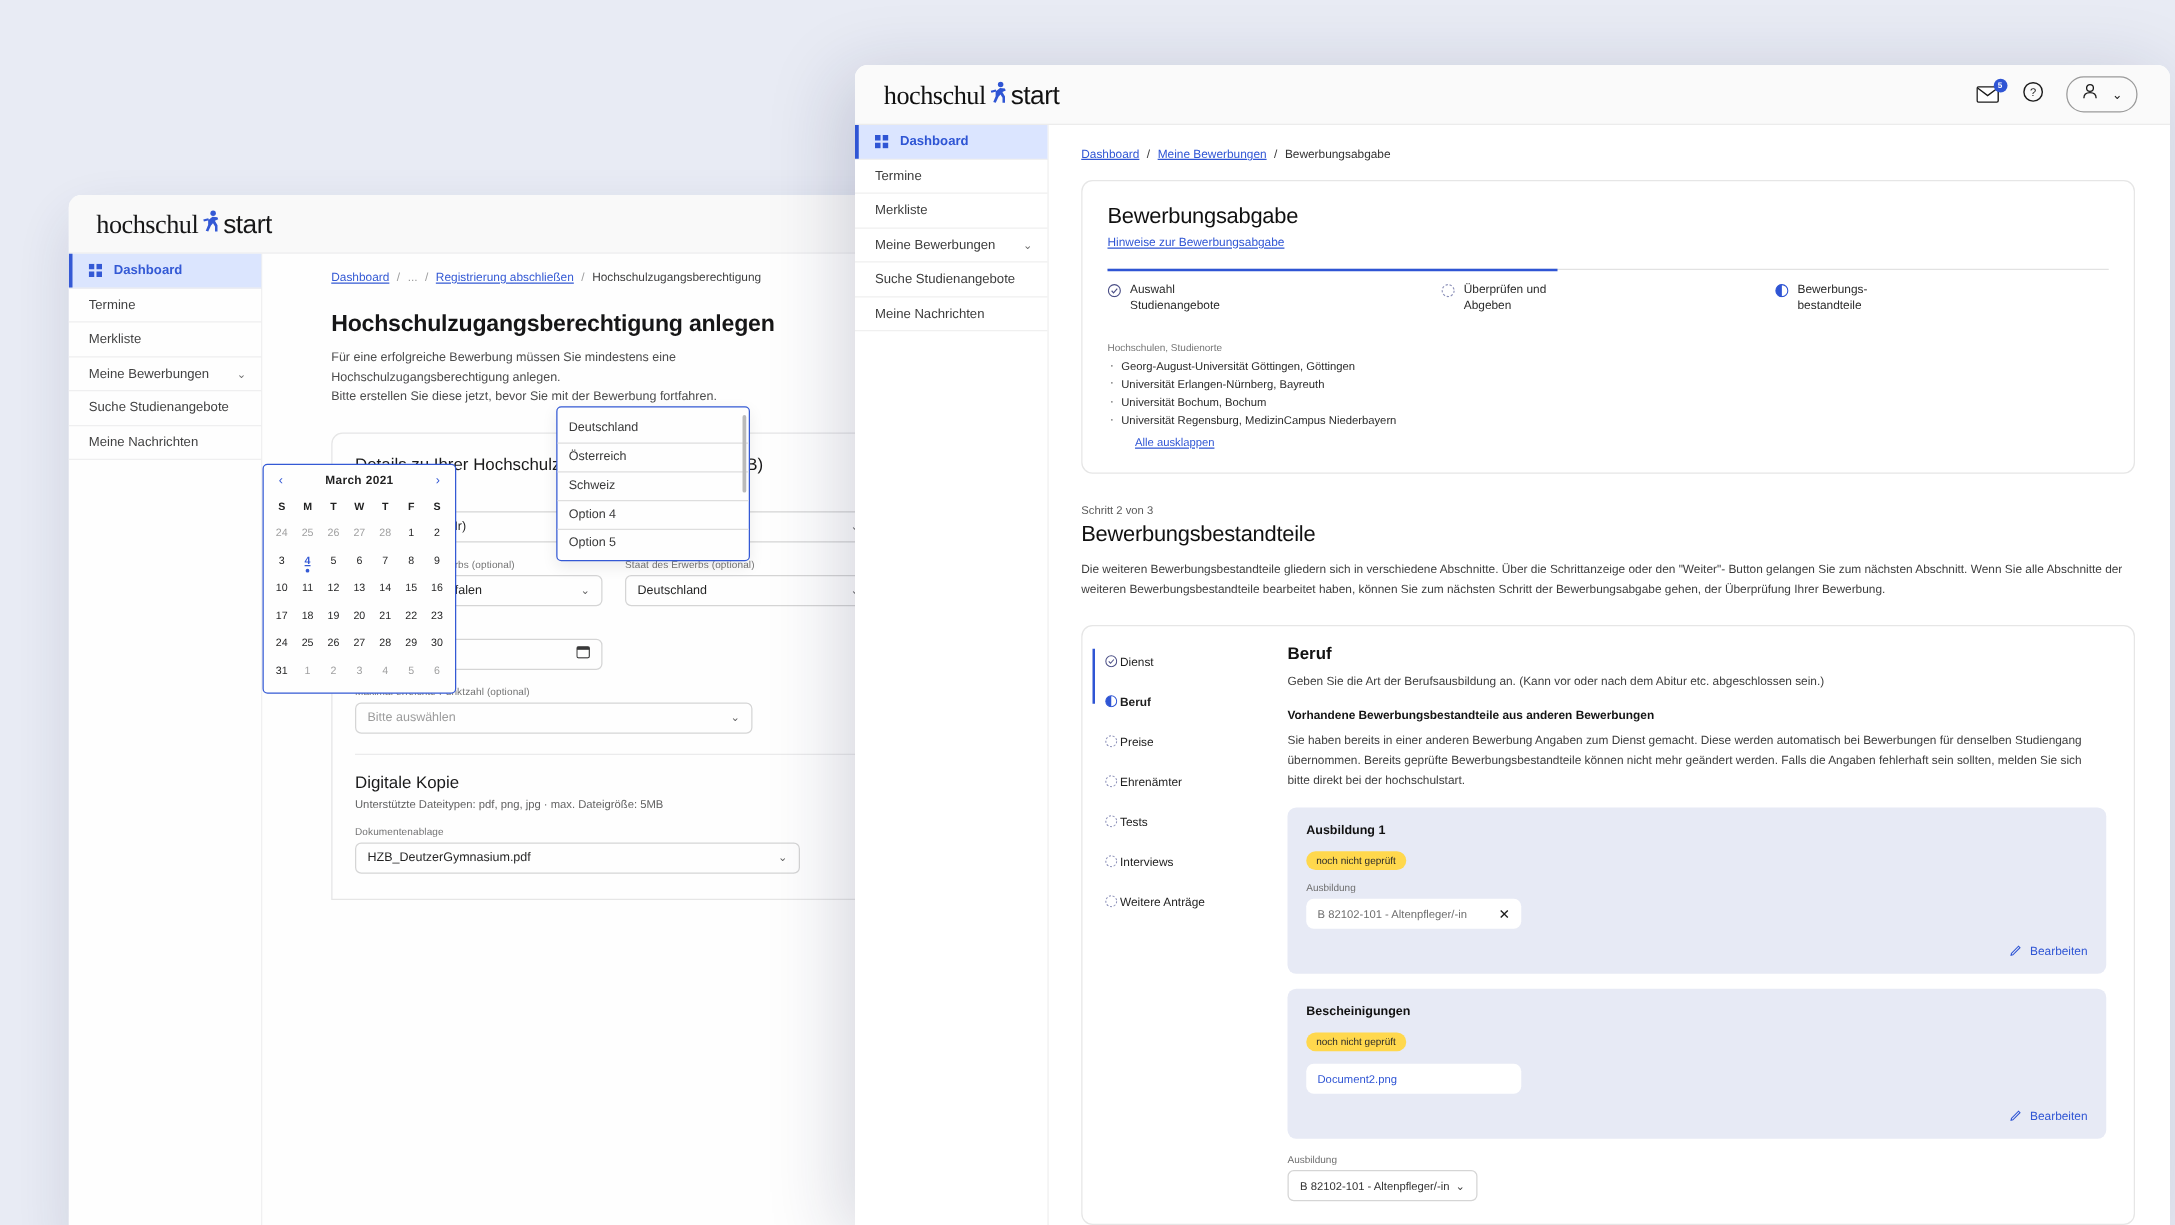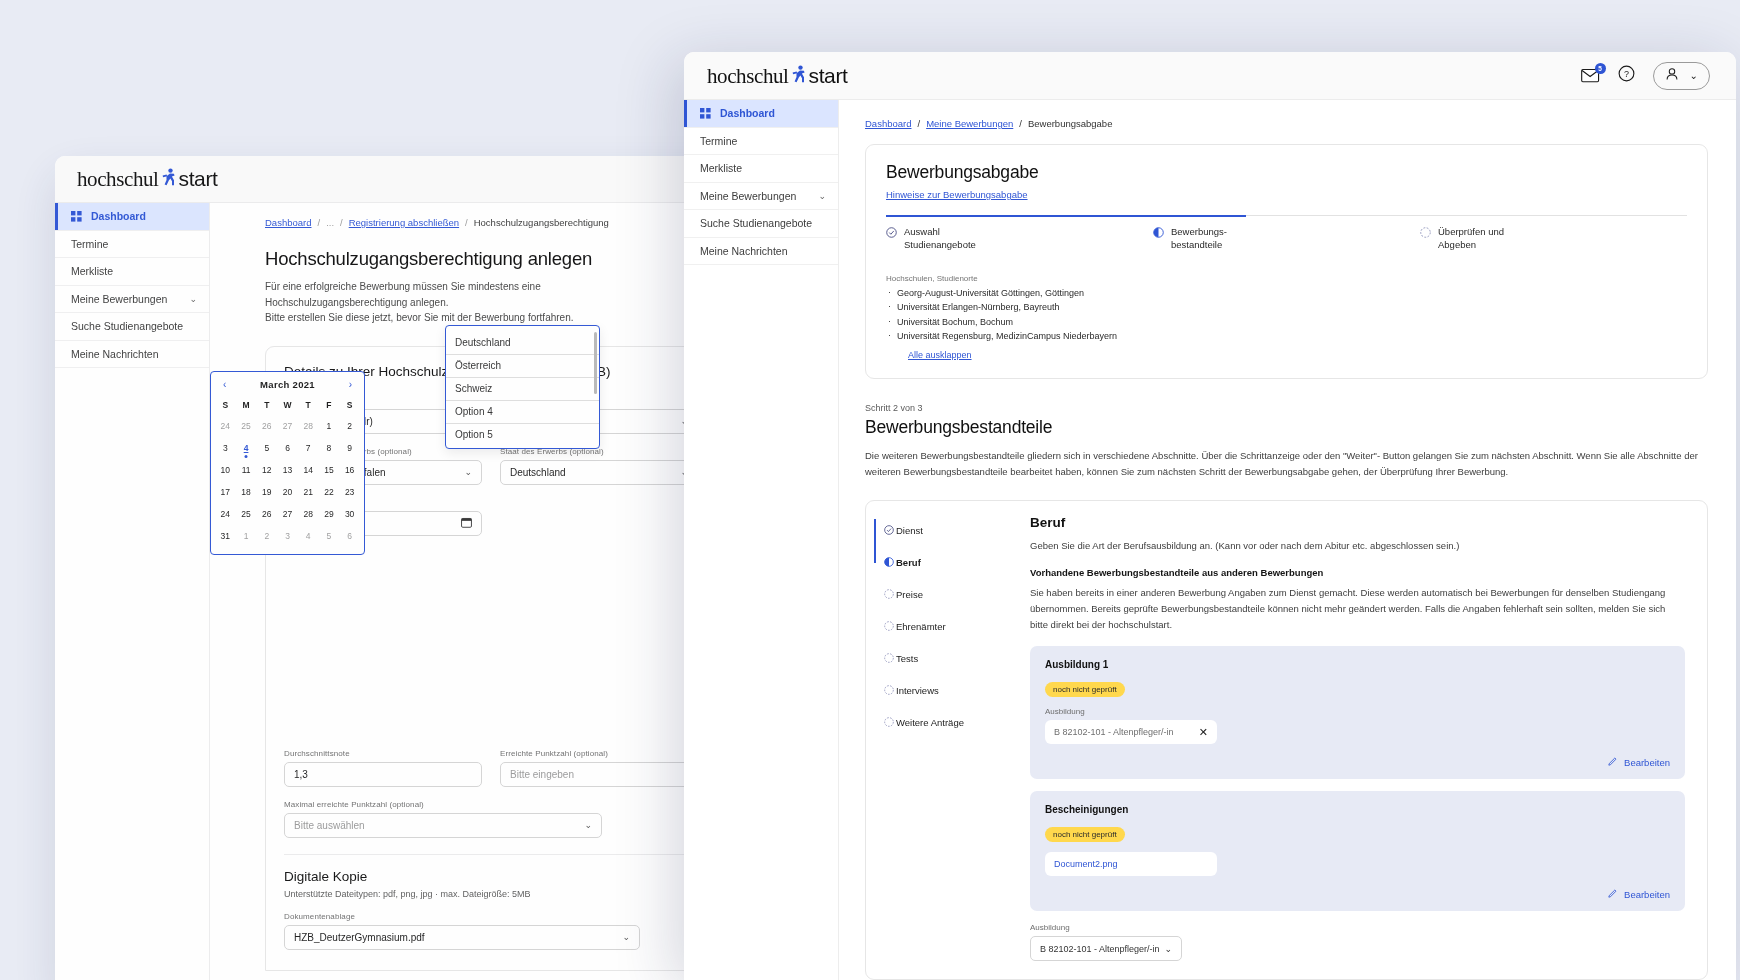--- a/index.html
+++ b/index.html
@@ -50,21 +50,21 @@
     content: ""; position: absolute; left: 0; top: 0; bottom: 0; width: 3px; background: #2f55d4;
   }
   .nav-item .chev { margin-left: auto; font-size: 9px; color: #666; }
   .nav-icon { width: 11px; height: 11px; display: inline-block; flex: none; }
 
   
   .crumbs { display: flex; align-items: center; gap: 6px; font-size: 9.5px; color: #3a3a3a; padding-left: 55px; }
   .crumbs a { color: #2f55d4; text-decoration: underline; cursor: pointer; }
   .crumbs .sep { color: #999; }
 
-  .back-h1 { font-size: 18.5px; font-weight: 400; color: #101010; padding: 20px 0 9px 55px; letter-spacing: -.2px;}
+  .back-h1 { font-size: 18.5px; font-weight: 700; color: #101010; padding: 20px 0 9px 55px; letter-spacing: -.2px;}
   .back-sub { font-size: 10px; color: #474747; line-height: 1.55; padding-left: 55px; max-width: 430px; }
 
   .card {
     margin: 20px 0 0 55px; width: 452px;
     border: 1px solid #e6e6e6; border-radius: 9px 9px 0 0;
     padding: 17px 18px 20px 18px; background: #fff;
   }
   .card-title { font-size: 13.5px; color: #131313; margin-bottom: 17px; }
   .fgrid { display: grid; grid-template-columns: 1fr 1fr; column-gap: 18px; row-gap: 13px; }
   .field-label { font-size: 8px; color: #707070; margin-bottom: 4px; display: block; letter-spacing: .1px;}
@@ -338,34 +338,20 @@
 
           <div class="dropdown" style="left: 235px; top: 122px;">
             <div class="dd-scroll"></div>
             <div class="dd-item">Deutschland</div>
             <div class="dd-item">Österreich</div>
             <div class="dd-item">Schweiz</div>
             <div class="dd-item">Option 4</div>
             <div class="dd-item">Option 5</div>
           </div>
 
-          <div class="fgrid" style="margin-top: 213px;">
-            <div>
-              <label class="field-label">Durchschnittsnote</label>
-              <div class="ctl">
-                <span>1,3</span>
-              </div>
-            </div>
-            <div>
-              <label class="field-label">Erreichte Punktzahl (optional)</label>
-              <div class="ctl ph">
-                <span>Bitte eingeben</span>
-              </div>
-            </div>
-          </div>
 
           <div style="margin-top:13px;">
             <label class="field-label">Maximal erreichte Punktzahl (optional)</label>
             <div class="ctl ph" style="width: 318px;">
               <span>Bitte auswählen</span>
               <span class="caret">⌄</span>
             </div>
           </div>
 
           <div class="divider"></div>
@@ -508,38 +494,38 @@
                   </svg>
               </span>
               <span>
                 <span>Auswahl</span><br>
                 <span>Studienangebote</span>
               </span>
             </div>
             <div class="step">
               <span class="sicon">
                 <svg width="11" height="11" viewBox="0 0 12 12">
-                    <circle cx="6" cy="6" r="5.2" fill="none" stroke="#2f55d4" stroke-width="1"></circle>
-                    <path d="M6 0.8 A5.2 5.2 0 0 0 6 11.2 Z" fill="#2f55d4"></path>
-                  </svg>
-              </span>
-              <span>
-                <span>Bewerbungs-</span><br>
-                <span>bestandteile</span>
+                    <circle cx="6" cy="6" r="5.2" fill="none" stroke="#8b8fb8" stroke-width="1" stroke-dasharray="2 1.6"></circle>
+                  </svg>
+              </span>
+              <span>
+                <span>Überprüfen und</span><br>
+                <span>Abgeben</span>
               </span>
             </div>
             <div class="step">
               <span class="sicon">
                 <svg width="11" height="11" viewBox="0 0 12 12">
-                    <circle cx="6" cy="6" r="5.2" fill="none" stroke="#8b8fb8" stroke-width="1" stroke-dasharray="2 1.6"></circle>
-                  </svg>
-              </span>
-              <span>
-                <span>Überprüfen und</span><br>
-                <span>Abgeben</span>
+                    <circle cx="6" cy="6" r="5.2" fill="none" stroke="#2f55d4" stroke-width="1"></circle>
+                    <path d="M6 0.8 A5.2 5.2 0 0 0 6 11.2 Z" fill="#2f55d4"></path>
+                  </svg>
+              </span>
+              <span>
+                <span>Bewerbungs-</span><br>
+                <span>bestandteile</span>
               </span>
             </div>
           </div>
 
           <div class="meta-row">
             <div class="meta-col">
               <div class="meta-l">Hochschulen, Studienorte</div>
               <ul class="uni-list">
                 <li>Georg-August-Universität Göttingen, Göttingen</li>
                 <li>Universität Erlangen-Nürnberg, Bayreuth</li>

